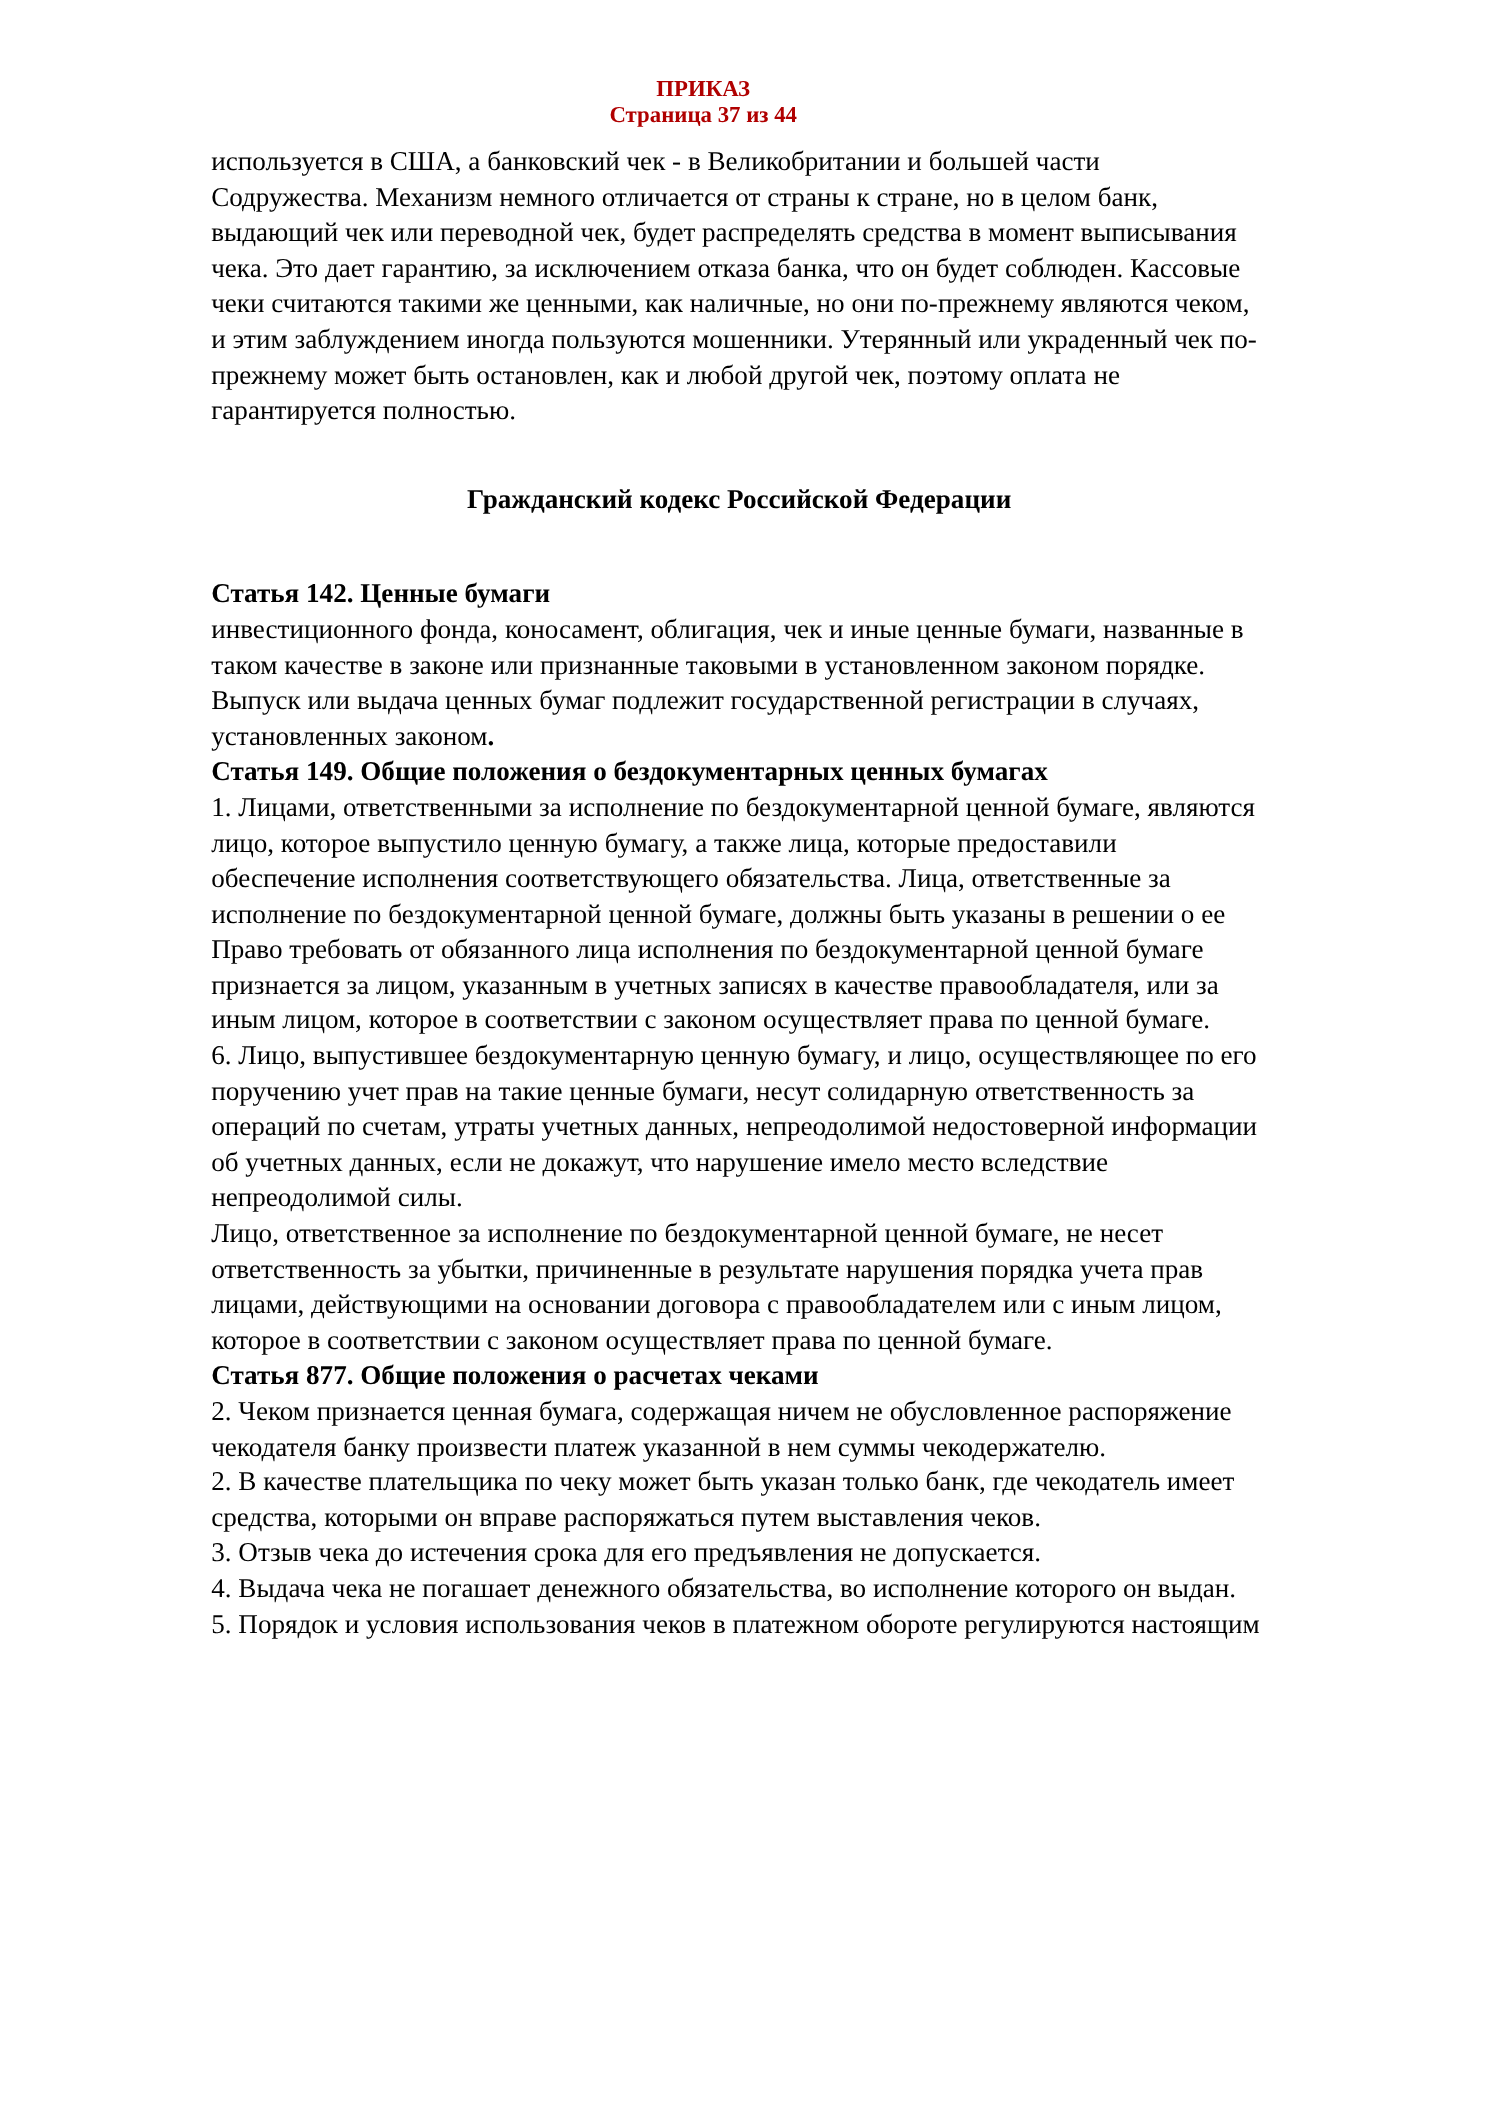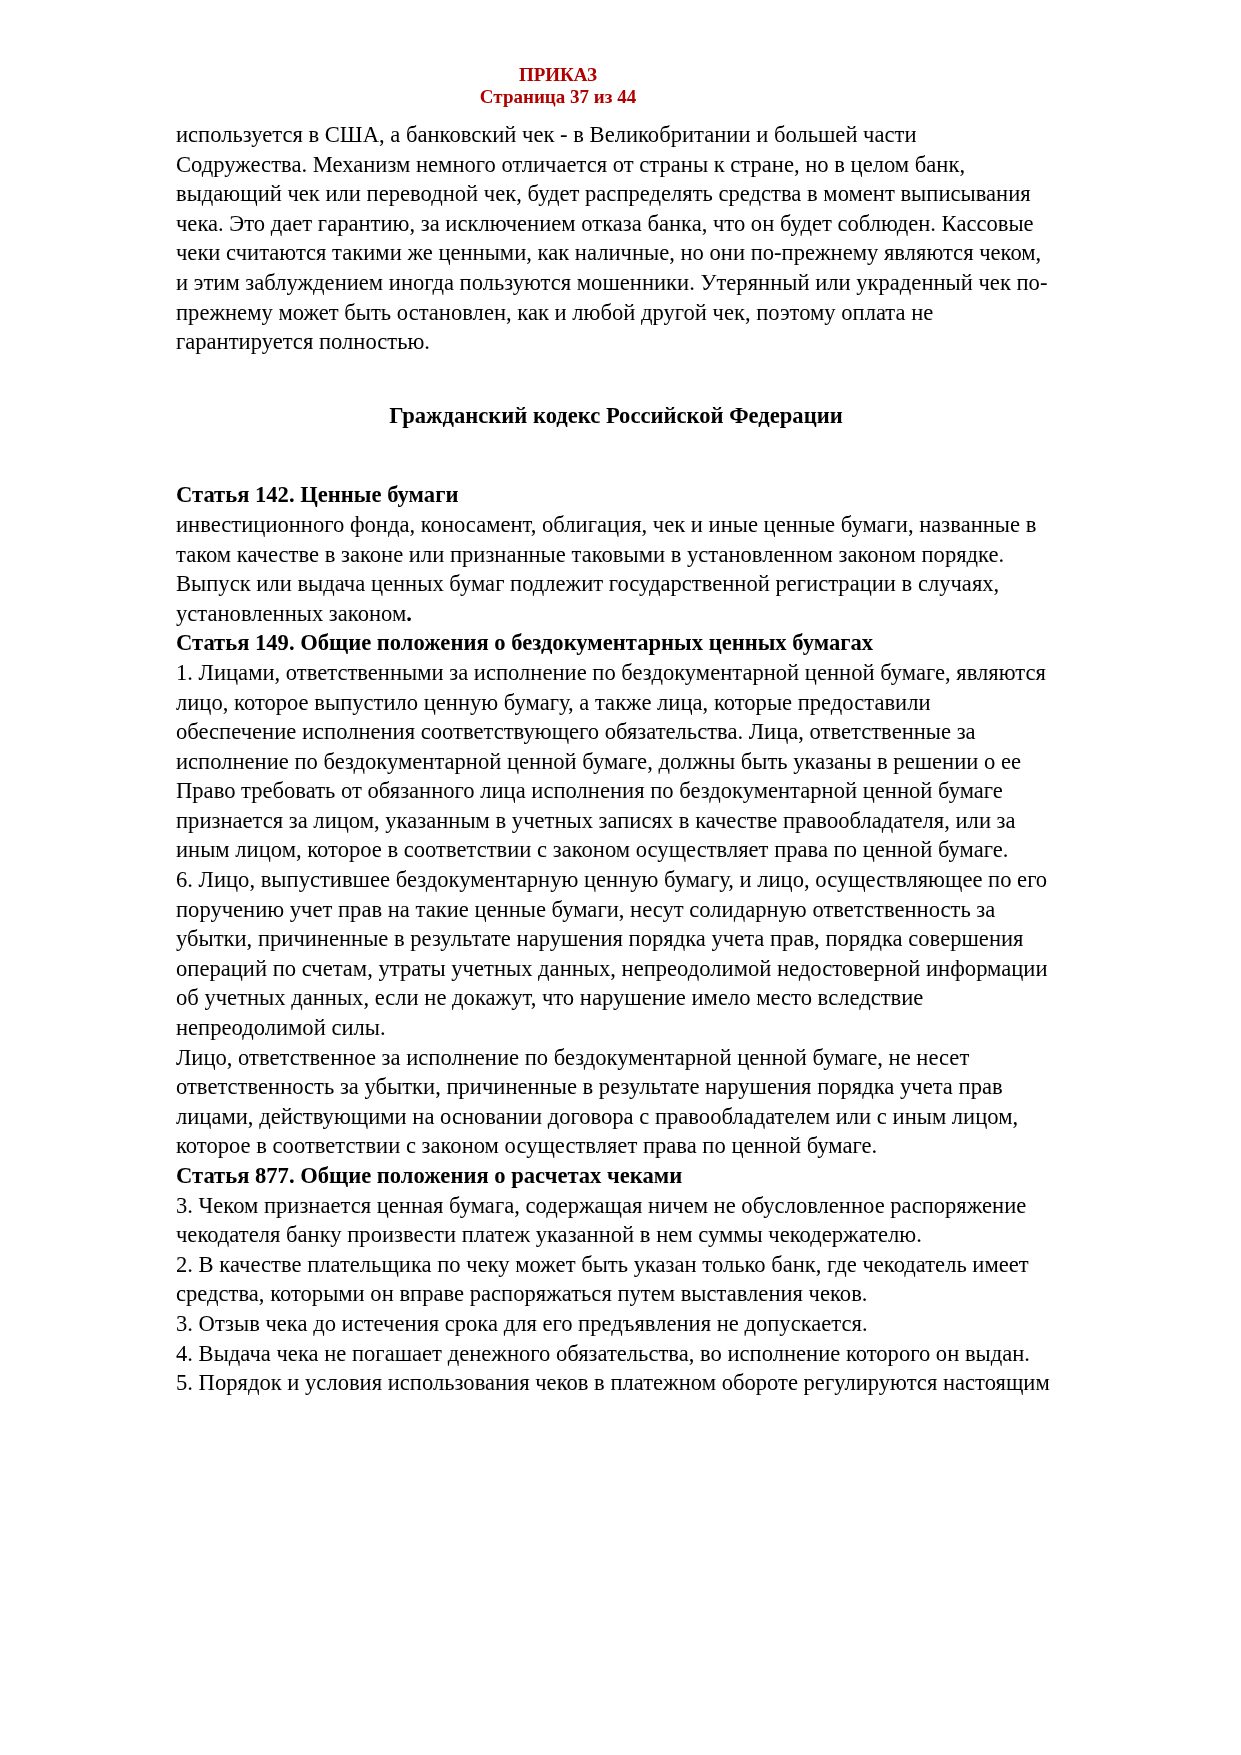--- a/index.html
+++ b/index.html
@@ -18,20 +18,21 @@
     .page-header {
       position: absolute;
       top: 64px;
       left: 0;
       width: 1116px;
       text-align: center;
       font-weight: bold;
       font-size: 19px;
       line-height: 22px;
       color: #b00000;
+      padding-left: 28px;
     }
     .content {
       position: absolute;
       top: 120px;
       left: 176px;
       width: 900px;
       font-size: 22.6px;
       line-height: 29.6px;
     }
     .line {
@@ -88,33 +89,32 @@
     <span class="article-heading">Статья 149. Общие положения о бездокументарных ценных бумагах</span>
     <span class="line">1. Лицами, ответственными за исполнение по бездокументарной ценной бумаге, являются</span>
     <span class="line">лицо, которое выпустило ценную бумагу, а также лица, которые предоставили</span>
     <span class="line">обеспечение исполнения соответствующего обязательства. Лица, ответственные за</span>
     <span class="line">исполнение по бездокументарной ценной бумаге, должны быть указаны в решении о ее</span>
     <span class="line">Право требовать от обязанного лица исполнения по бездокументарной ценной бумаге</span>
     <span class="line">признается за лицом, указанным в учетных записях в качестве правообладателя, или за</span>
     <span class="line">иным лицом, которое в соответствии с законом осуществляет права по ценной бумаге.</span>
     <span class="line">6. Лицо, выпустившее бездокументарную ценную бумагу, и лицо, осуществляющее по его</span>
     <span class="line">поручению учет прав на такие ценные бумаги, несут солидарную ответственность за</span>
-    <span class="line">убытки, причиненные в результате нарушения порядка учета прав, порядка совершения</span>
     <span class="line">операций по счетам, утраты учетных данных, непреодолимой недостоверной информации</span>
     <span class="line">об учетных данных, если не докажут, что нарушение имело место вследствие</span>
     <span class="line">непреодолимой силы.</span>
     <span class="line">Лицо, ответственное за исполнение по бездокументарной ценной бумаге, не несет</span>
     <span class="line">ответственность за убытки, причиненные в результате нарушения порядка учета прав</span>
     <span class="line">лицами, действующими на основании договора с правообладателем или с иным лицом,</span>
     <span class="line">которое в соответствии с законом осуществляет права по ценной бумаге.</span>
   </div>
 
   <div>
     <span class="article-heading">Статья 877. Общие положения о расчетах чеками</span>
-    <span class="line">3. Чеком признается ценная бумага, содержащая ничем не обусловленное распоряжение</span>
+    <span class="line">2. Чеком признается ценная бумага, содержащая ничем не обусловленное распоряжение</span>
     <span class="line">чекодателя банку произвести платеж указанной в нем суммы чекодержателю.</span>
     <span class="line">2. В качестве плательщика по чеку может быть указан только банк, где чекодатель имеет</span>
     <span class="line">средства, которыми он вправе распоряжаться путем выставления чеков.</span>
     <span class="line">3. Отзыв чека до истечения срока для его предъявления не допускается.</span>
     <span class="line">4. Выдача чека не погашает денежного обязательства, во исполнение которого он выдан.</span>
     <span class="line">5. Порядок и условия использования чеков в платежном обороте регулируются настоящим</span>
   </div>
 </div>
 
 </body></html>

